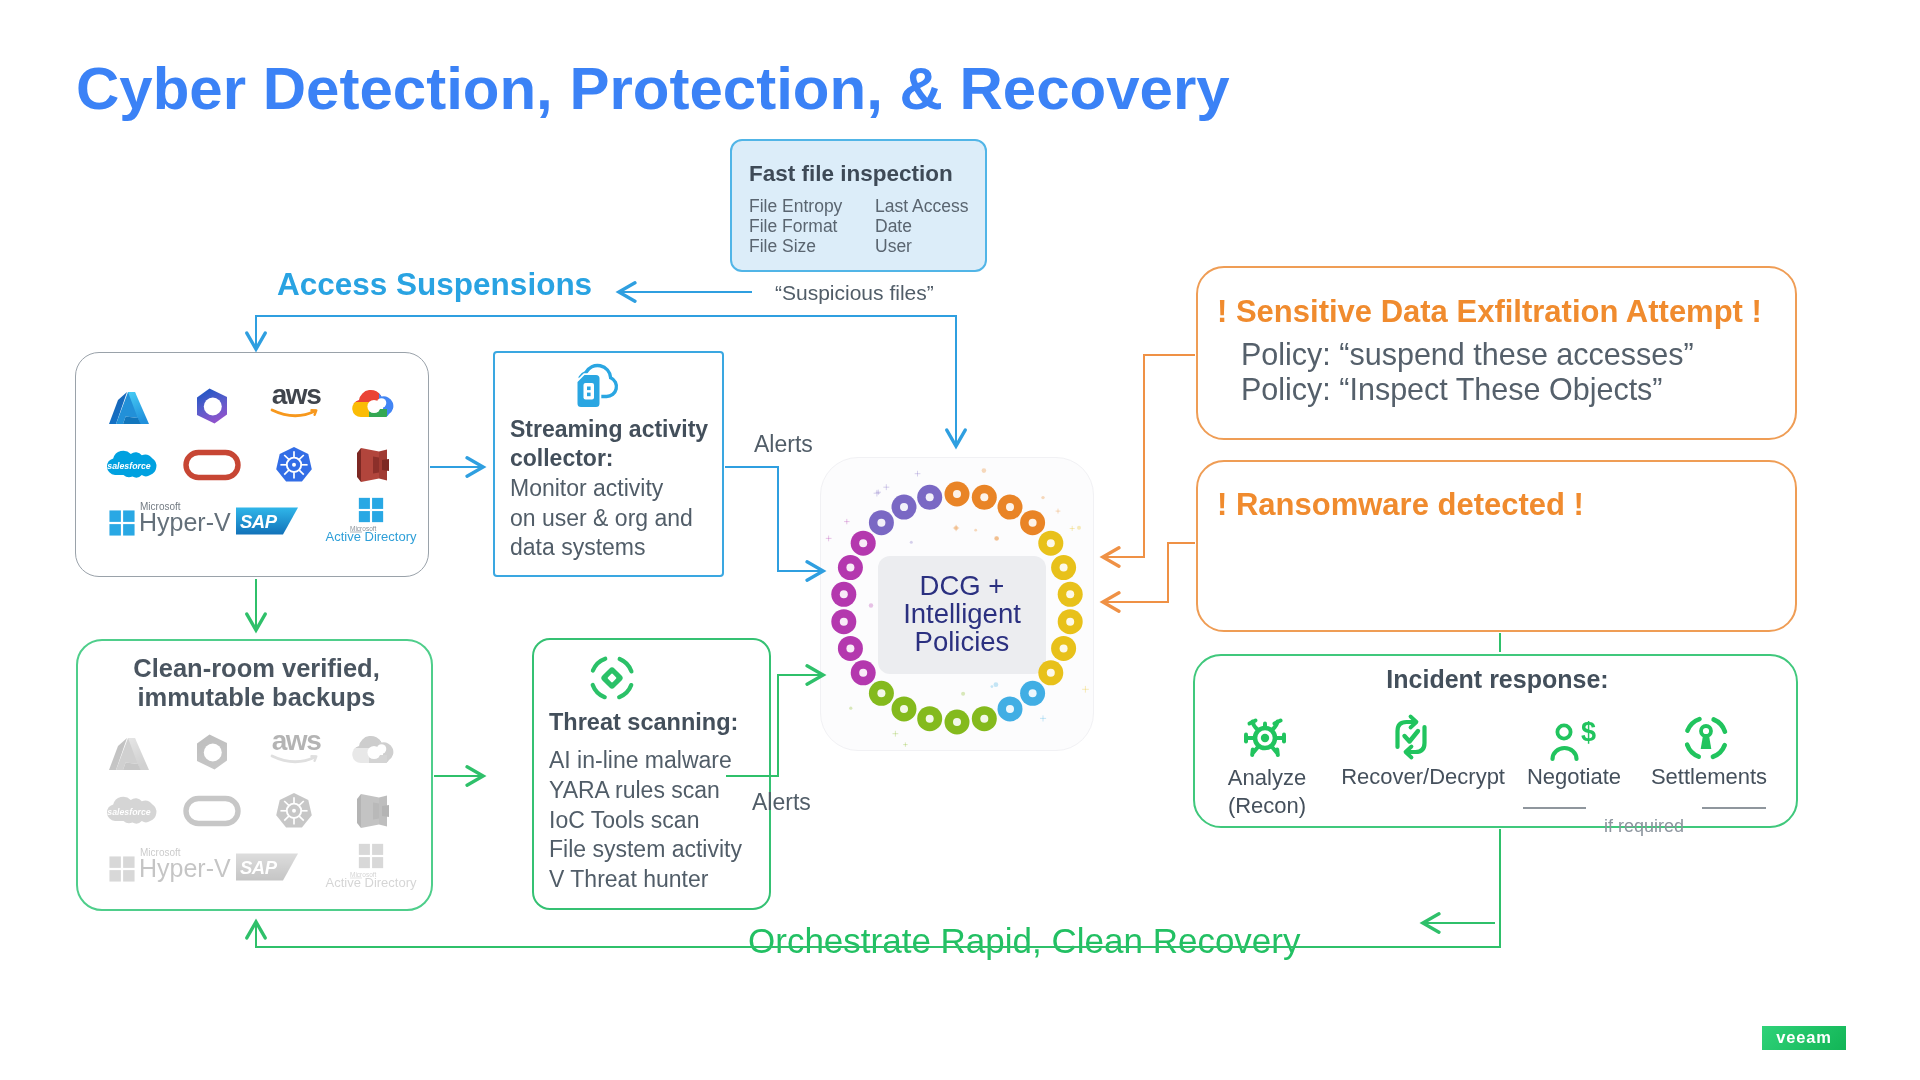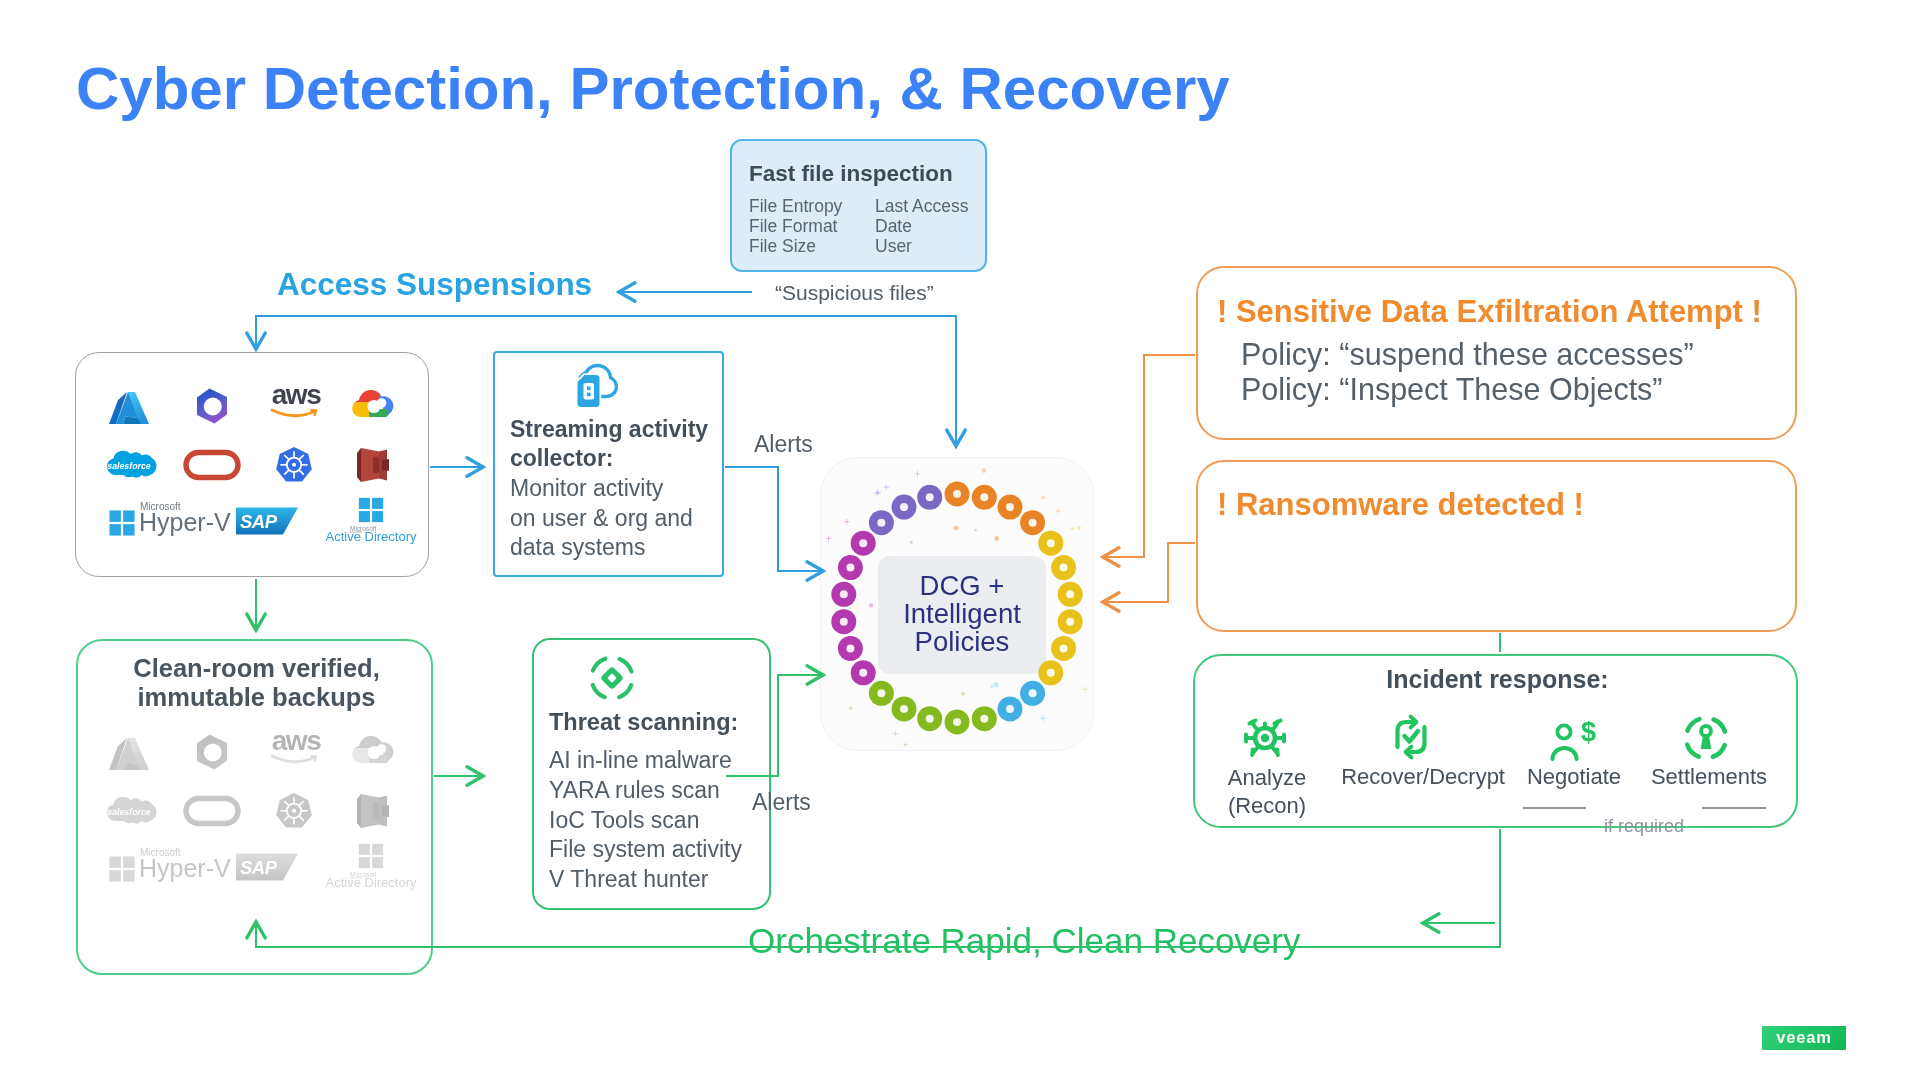--- a/index.html
+++ b/index.html
@@ -177,21 +177,21 @@
 
 <div class="box" style="left:1193px;top:654px;width:605px;height:174px;border:2px solid #40c87c;border-radius:28px;">
   <div class="abs" style="left:0;top:9px;width:605px;text-align:center;font-size:25px;font-weight:bold;color:#434f5b;">Incident response:</div>
   <div class="abs" style="left:0px;top:108px;width:144px;text-align:center;font-size:22px;line-height:28px;color:#45505c;">Analyze<br>(Recon)</div>
   <div class="abs" style="left:135px;top:108px;width:175px;text-align:right;font-size:22px;color:#45505c;">Recover/Decrypt</div>
   <div class="abs" style="left:319px;top:108px;width:120px;text-align:center;font-size:22px;color:#45505c;">Negotiate</div>
   <div class="abs" style="left:444px;top:108px;width:140px;text-align:center;font-size:22px;color:#45505c;">Settlements</div>
   <div class="abs" style="left:403px;top:160px;width:92px;text-align:center;font-size:18px;color:#8a939c;">if required</div>
 </div>
 
-<div class="box" style="left:76px;top:639px;width:357px;height:336px;border:2px solid #4fce8b;border-radius:26px;">
+<div class="box" style="left:76px;top:639px;width:357px;height:272px;border:2px solid #4fce8b;border-radius:26px;">
   <div class="abs" style="left:0;top:13px;width:357px;text-align:center;font-size:25.5px;line-height:29px;font-weight:bold;color:#4a5560;">Clean-room verified,<br>immutable backups</div>
 </div>
 
 <svg class="abs" style="left:76px;top:639px;" width="357" height="272" viewBox="0 0 357 272">
 <filter id="gsf">
       <feColorMatrix type="saturate" values="0"></feColorMatrix>
       <feComponentTransfer>
         <feFuncA type="linear" slope="0.4"></feFuncA>
       </feComponentTransfer>
     </filter>

